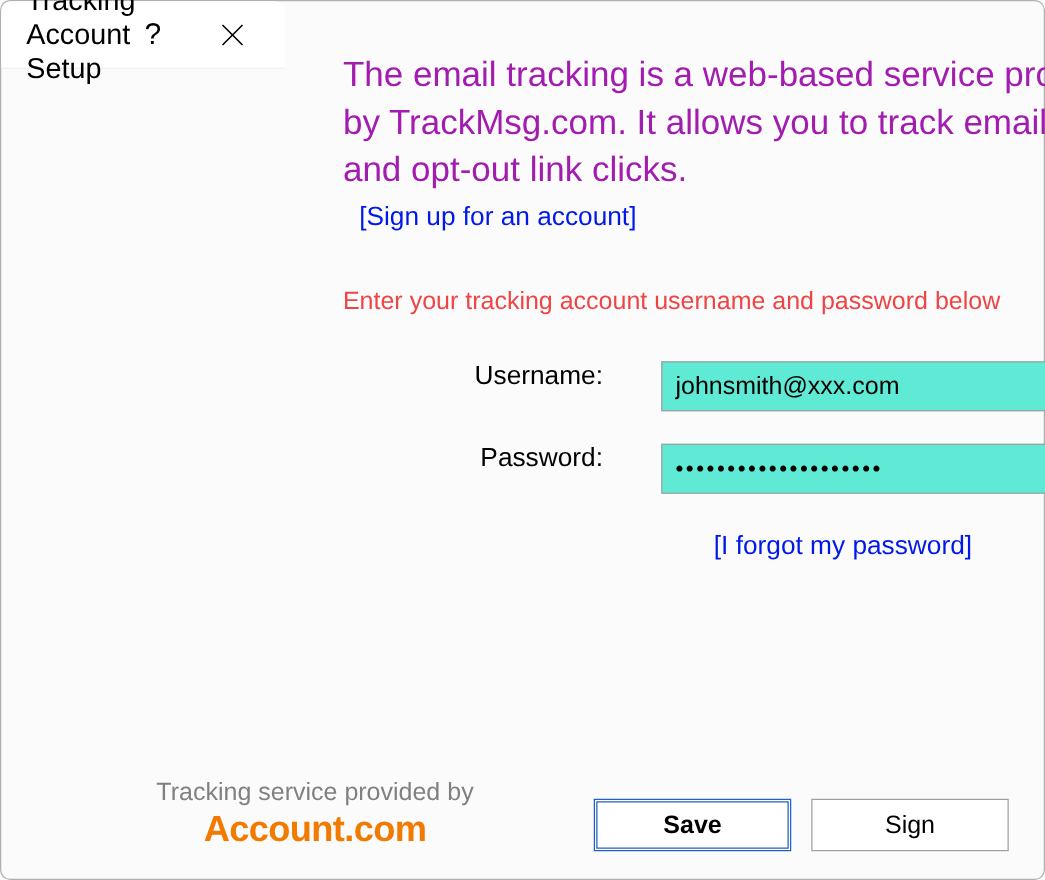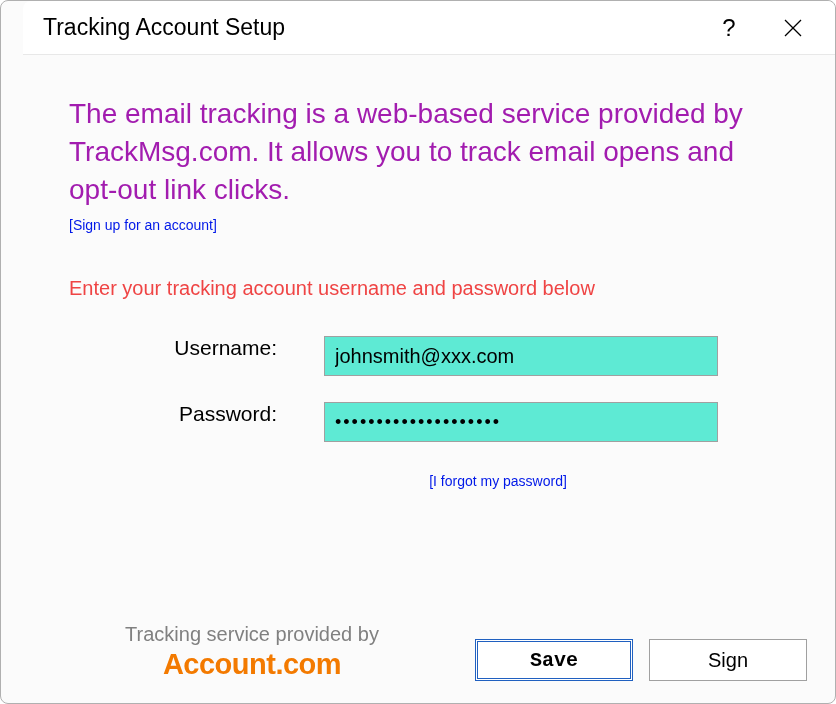--- a/index.html
+++ b/index.html
@@ -14,23 +14,22 @@
       height: 704px;
       overflow: hidden;
     }
     .dialog {
       width: 836px;
       height: 704px;
       border: 1px solid #b0b0b0;
       border-radius: 8px;
       background: #fbfbfb;
       display: flex;
-      flex-direction: column;
+      flex-direction: row;
       position: relative;
-      padding-left: 22px;
     }
     .titlebar {
       height: 54px;
       background: #ffffff;
       border-bottom: 1px solid #e8e8e8;
       border-radius: 8px 8px 0 0;
       display: flex;
       align-items: center;
       padding: 0 20px;
     }
@@ -67,22 +66,23 @@
       flex: 1;
     }
     .intro-text {
       font-size: 28px;
       color: #a21caf;
       line-height: 1.35;
       margin-bottom: 8px;
     }
     .link {
       color: #0018e8;
-      font-size: 14px;
-      cursor: pointer;
+      font-size: 21px;
+      cursor: pointer;
+      margin-left: 13px;
     }
     .signup-link {
       margin-bottom: 44px;
       display: inline-block;
     }
     .instruction {
       font-size: 20px;
       color: #ef4444;
       margin-bottom: 36px;
     }
@@ -153,21 +153,20 @@
       font-size: 20px;
       font-family: inherit;
       cursor: pointer;
       color: #000;
     }
     .btn-primary {
       font-weight: 600;
       border: 1px solid #2060c0;
       outline: 1px solid #2060c0;
       outline-offset: -3px;
-      font-family: Liberation Mono, monospace;
     }
   </style>
 </head>
 <body>
 
 <div class="dialog">
   <div class="titlebar">
     <div class="title">Tracking Account Setup</div>
     <div class="titlebar-controls">
       <div class="help-icon">?</div>

